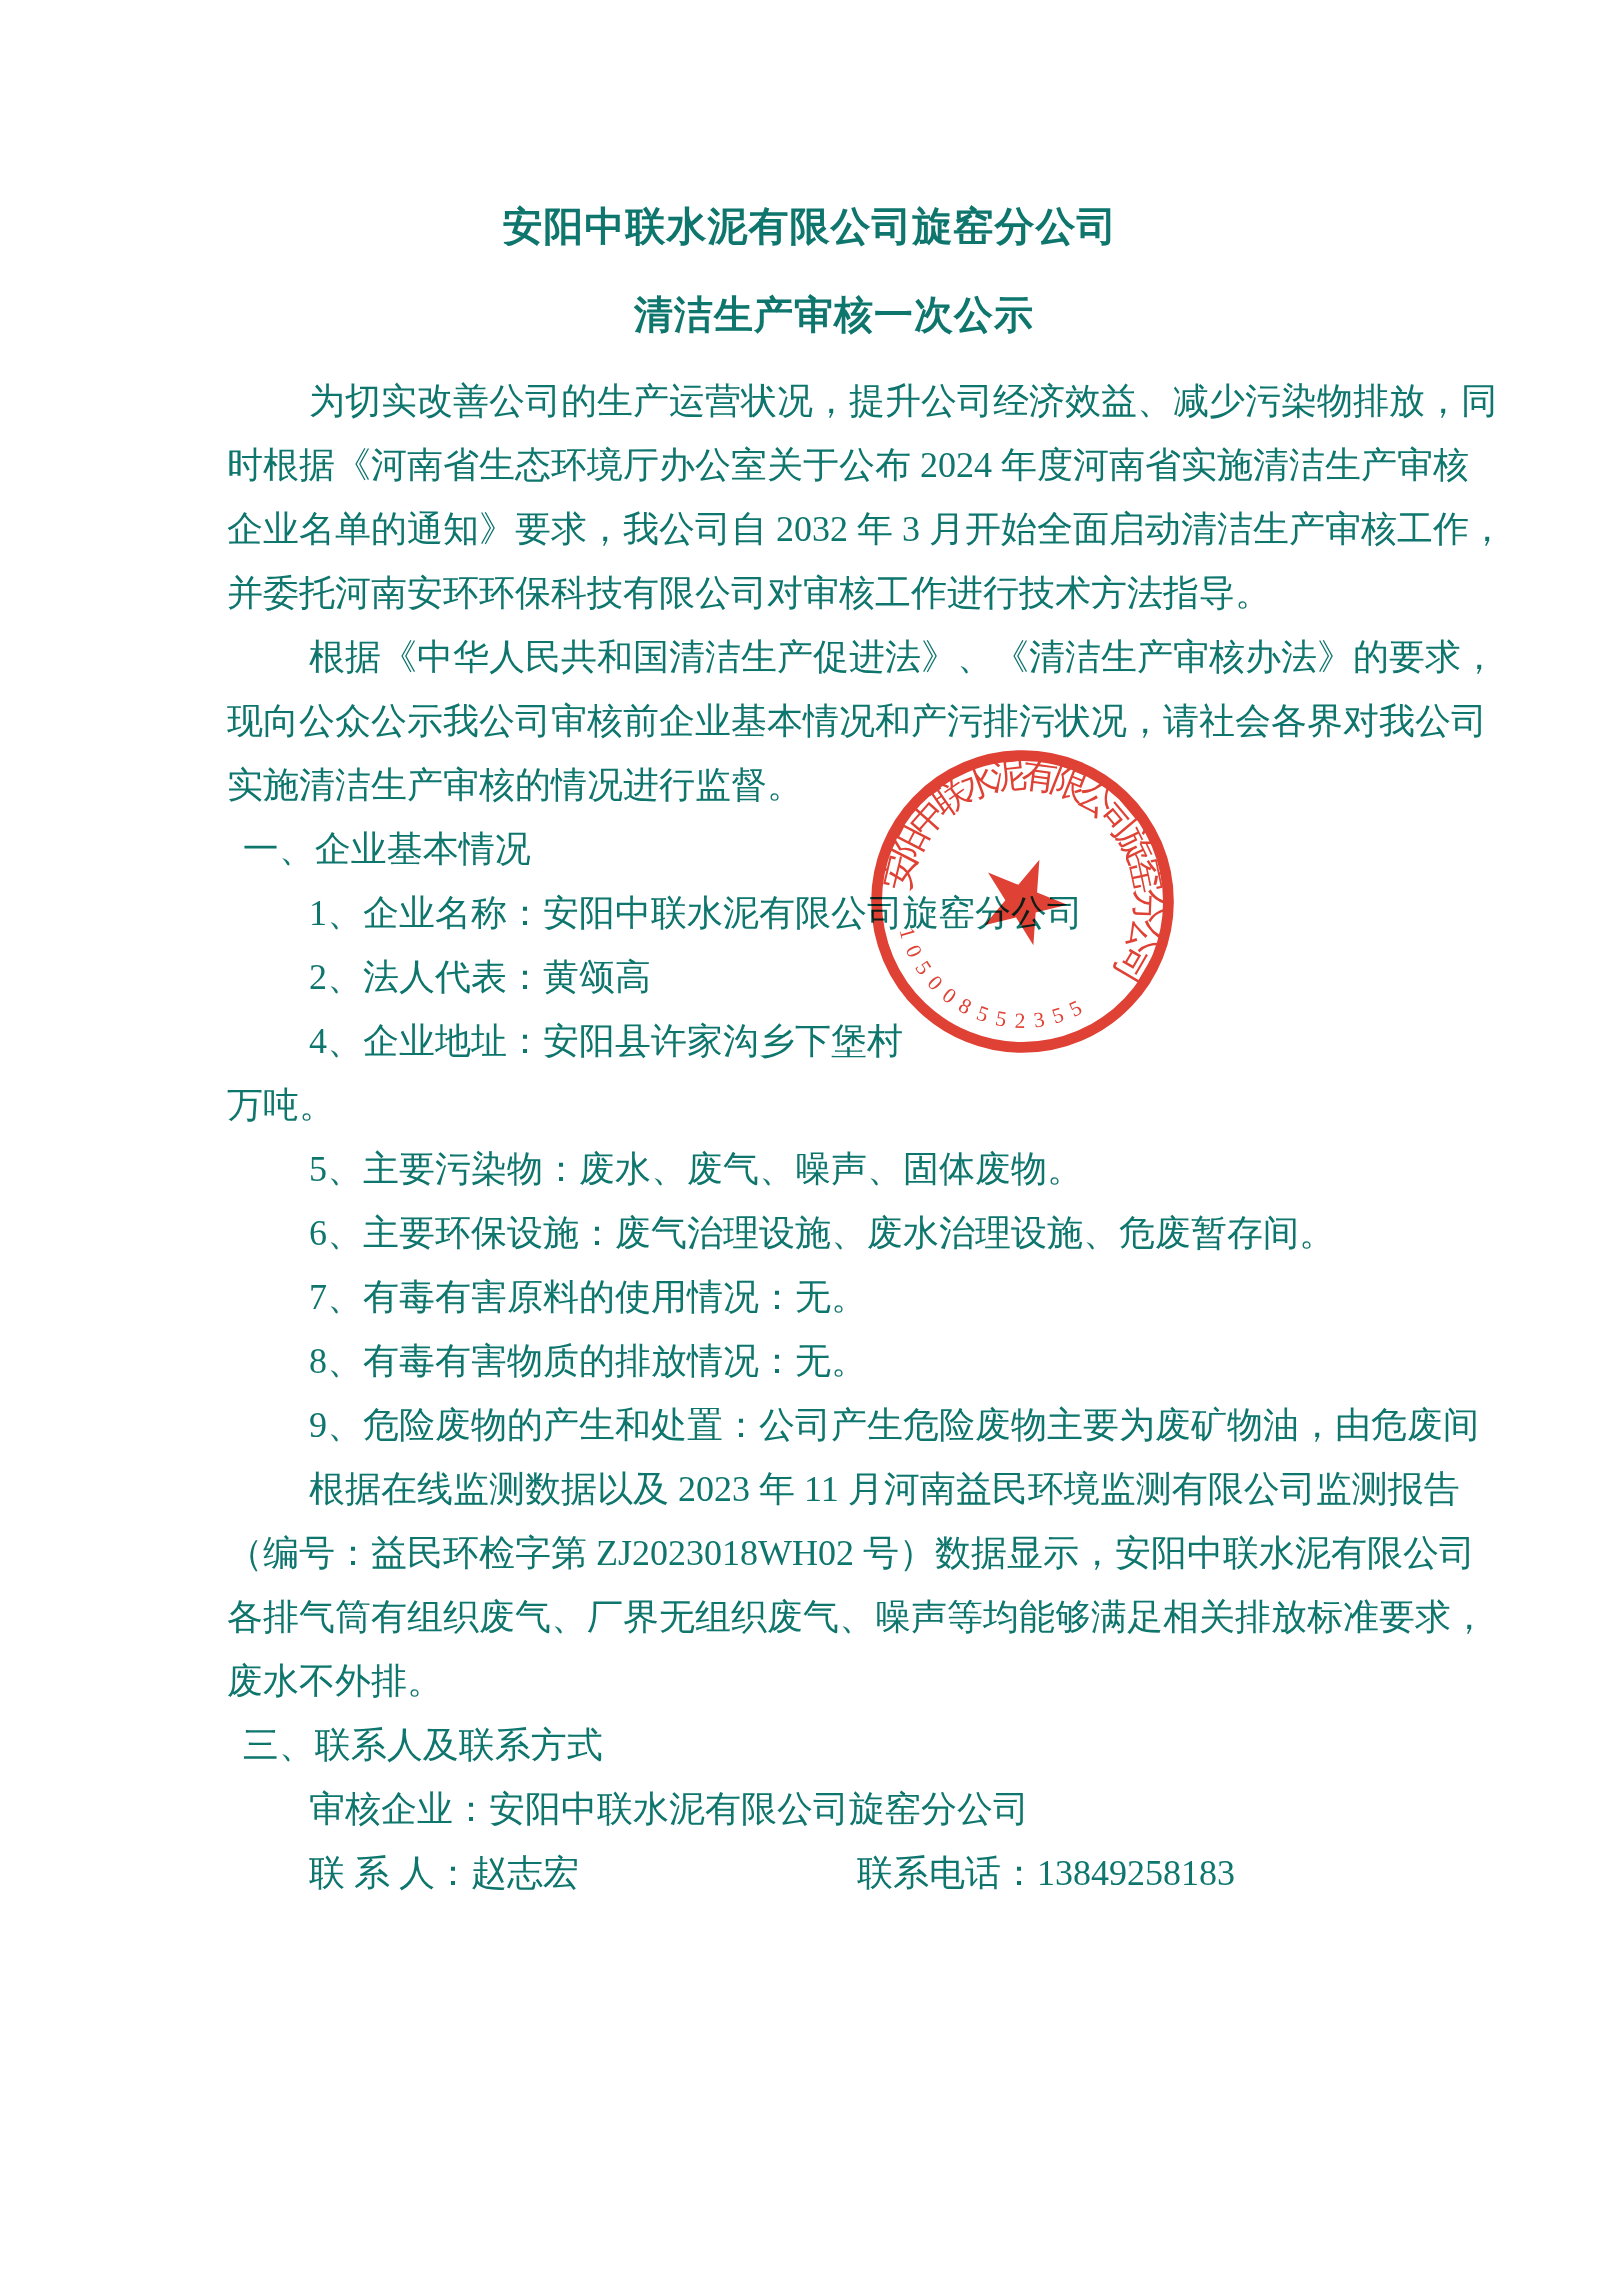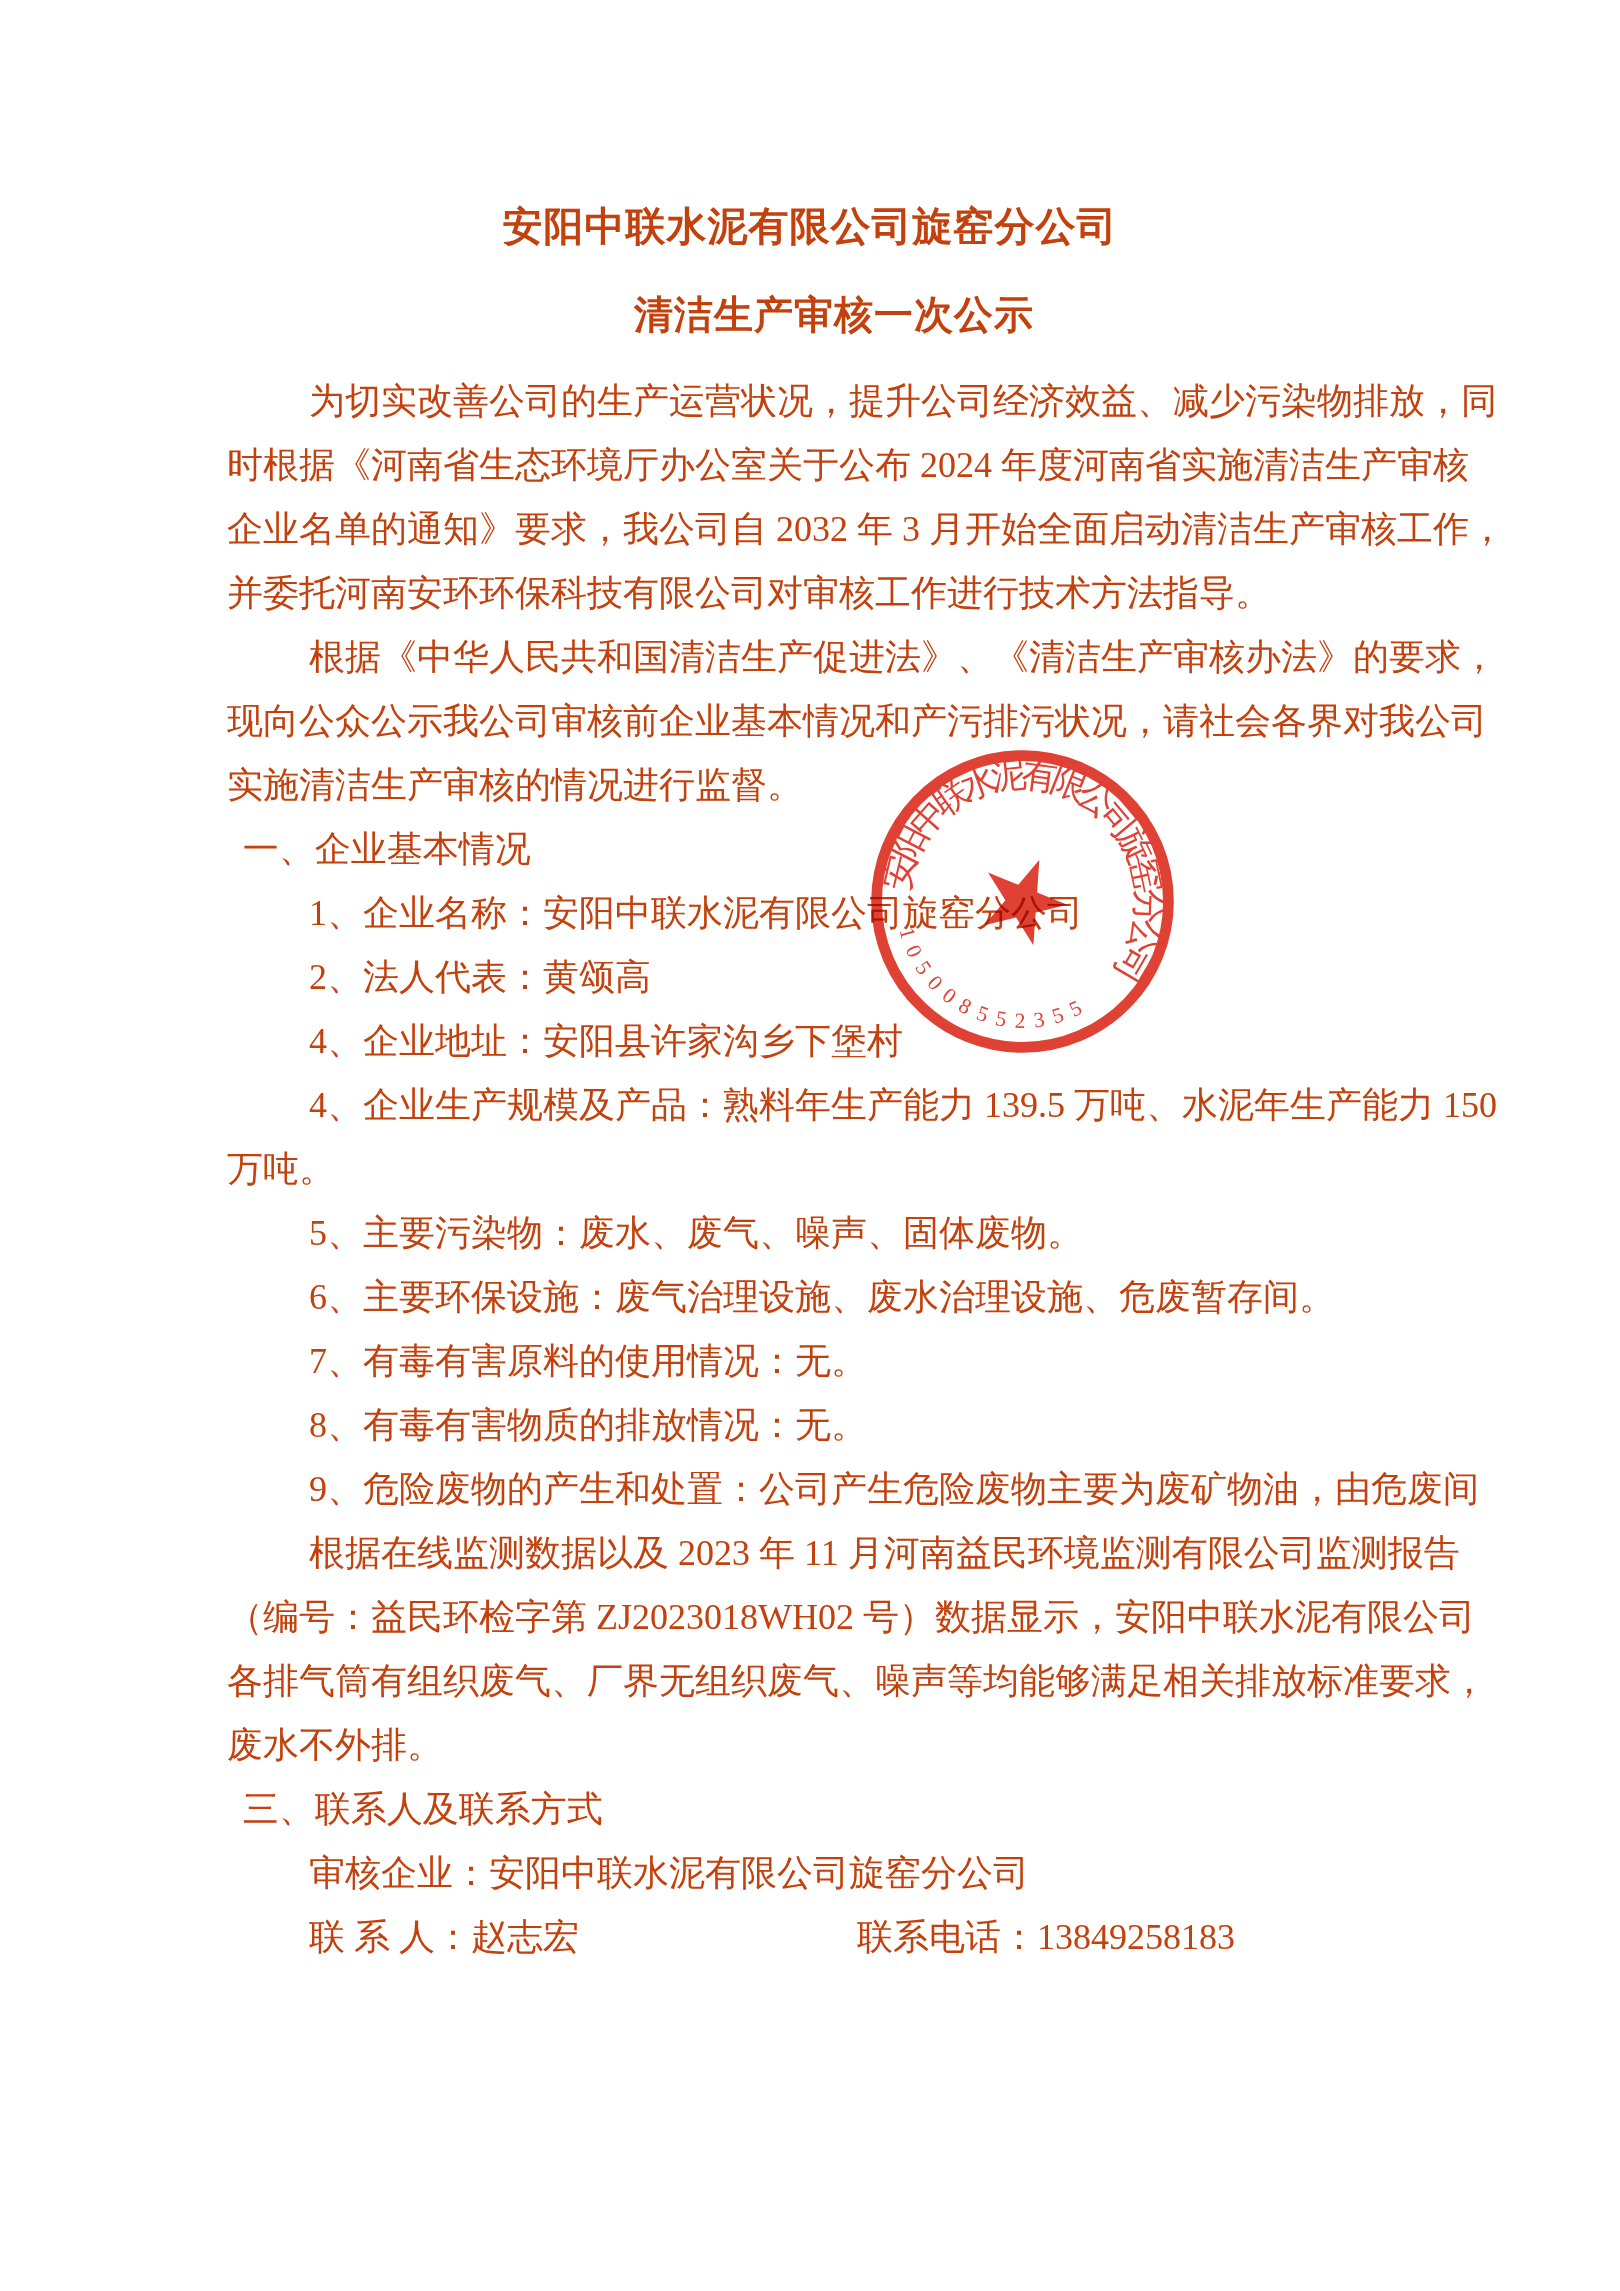--- a/index.html
+++ b/index.html
@@ -1,21 +1,21 @@
 <!DOCTYPE html>
 <html><head>
 <meta charset="utf-8">
 <style>
   html, body { margin: 0; padding: 0; background: #ffffff; }
   .page {
     position: relative;
     width: 1620px;
     height: 2292px;
     background: #ffffff;
-    color: #c2410c;
+    color: #0f766e;
     font-family: "Liberation Serif", "DejaVu Serif", serif;
     overflow: hidden;
   }
   .doc-title {
     position: absolute;
     left: 0; top: 202px;
     width: 100%;
     text-align: center;
     font-size: 40px;
     font-weight: bold;
@@ -78,21 +78,20 @@
     <div class="ln">时根据《河南省生态环境厅办公室关于公布 2024 年度河南省实施清洁生产审核</div>
     <div class="ln">企业名单的通知》要求，我公司自 2032 年 3 月开始全面启动清洁生产审核工作，</div>
     <div class="ln">并委托河南安环环保科技有限公司对审核工作进行技术方法指导。</div>
     <div class="ln ind">根据《中华人民共和国清洁生产促进法》、《清洁生产审核办法》的要求，</div>
     <div class="ln">现向公众公示我公司审核前企业基本情况和产污排污状况，请社会各界对我公司</div>
     <div class="ln">实施清洁生产审核的情况进行监督。</div>
     <div class="ln hd">一、企业基本情况</div>
     <div class="ln ind">1、企业名称：安阳中联水泥有限公司旋窑分公司</div>
     <div class="ln ind">2、法人代表：黄颂高</div>
     <div class="ln ind">4、企业地址：安阳县许家沟乡下堡村</div>
-    <div class="ln ind">4、企业生产规模及产品：熟料年生产能力 139.5 万吨、水泥年生产能力 150</div>
     <div class="ln">万吨。</div>
     <div class="ln ind">5、主要污染物：废水、废气、噪声、固体废物。</div>
     <div class="ln ind">6、主要环保设施：废气治理设施、废水治理设施、危废暂存间。</div>
     <div class="ln ind">7、有毒有害原料的使用情况：无。</div>
     <div class="ln ind">8、有毒有害物质的排放情况：无。</div>
     <div class="ln ind">9、危险废物的产生和处置：公司产生危险废物主要为废矿物油，由危废间</div>
     <div class="ln ind">根据在线监测数据以及 2023 年 11 月河南益民环境监测有限公司监测报告</div>
     <div class="ln">（编号：益民环检字第 ZJ2023018WH02 号）数据显示，安阳中联水泥有限公司</div>
     <div class="ln">各排气筒有组织废气、厂界无组织废气、噪声等均能够满足相关排放标准要求，</div>
     <div class="ln">废水不外排。</div>

